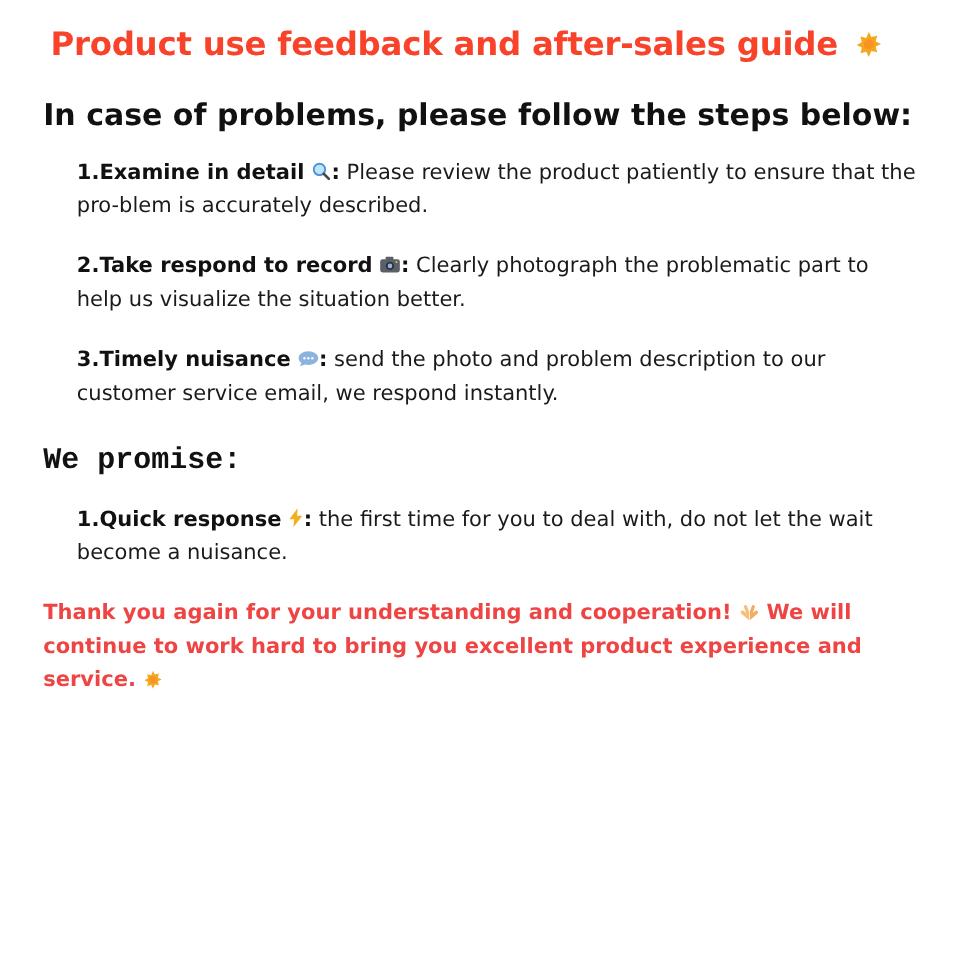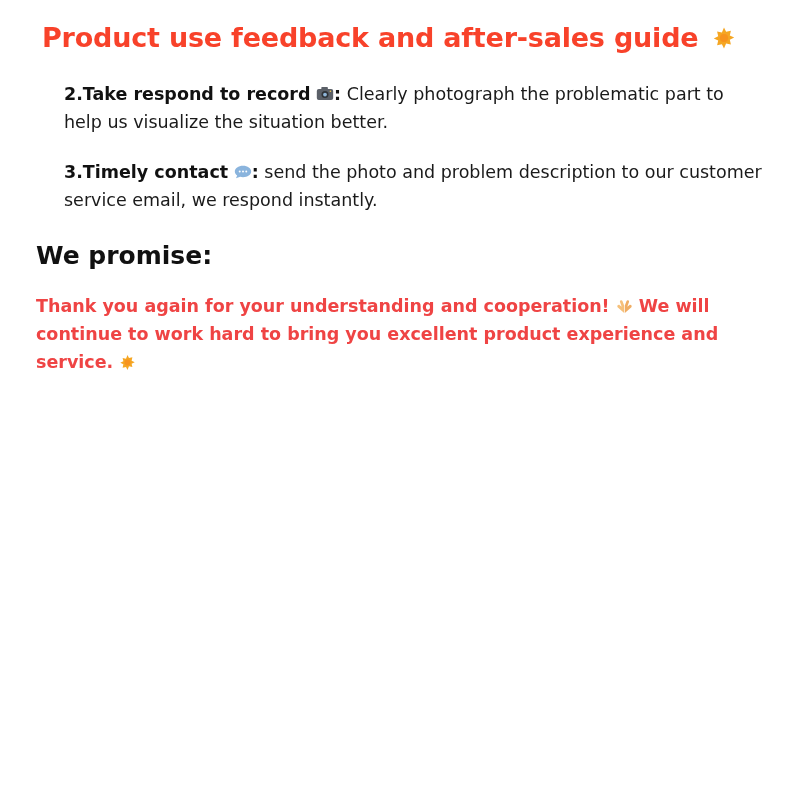--- a/index.html
+++ b/index.html
@@ -33,20 +33,21 @@
   .section-heading {
     font-size: 25px;
     font-weight: bold;
     color: #111;
     margin: 0 0 18px 0;
     line-height: 1.25;
   }
   .section-heading.second {
     margin-top: 26px;
     margin-bottom: 20px;
+    font-family: Liberation Mono, monospace;
   }
   .step {
     font-size: 17.5px;
     line-height: 1.6;
     margin: 0 0 22px 0;
     padding-left: 28px;
     color: #1a1a1a;
   }
   .step .lead {
     font-weight: bold;
@@ -77,49 +78,67 @@
     <span class="ico" style="vertical-align:-3px;margin-left:4px;">
       <svg width="24" height="24" viewBox="0 0 24 24">
         <g fill="#f5a623">
           <path d="M12 1.4l2.1 4.4 4.8-1.1-1.1 4.8 4.4 2.1-4.4 2.1 1.1 4.8-4.8-1.1L12 22.6l-2.1-4.4-4.8 1.1 1.1-4.8-4.4-2.1 4.4-2.1-1.1-4.8 4.8 1.1z"></path>
         </g>
         <circle cx="12" cy="12" r="4.1" fill="#f7931e"></circle>
       </svg>
     </span>
   </h1>
 
+  <h2 class="section-heading">In case of problems, please follow the steps below:</h2>
 
+  <p class="step">
+    <span class="lead"><span>1.</span><span>Examine in detail</span></span>
+    <span class="ico">
+      <svg width="17" height="17" viewBox="0 0 20 20">
+        <circle cx="8.5" cy="8.5" r="5.6" fill="#bfe3f7" stroke="#4a90d9" stroke-width="1.8"></circle>
+        <path d="M12.7 12.7l5 5" stroke="#4a4a4a" stroke-width="2.6" stroke-linecap="round"></path>
+      </svg>
+    </span><span class="lead">:</span><span> Please review the product patiently to ensure that the pro-blem is accurately described.</span>
+  </p>
 
   <p class="step">
     <span class="lead"><span>2.</span><span>Take respond to record</span></span>
     <span class="ico">
       <svg width="18" height="17" viewBox="0 0 22 20">
         <rect x="1" y="4.5" width="20" height="13.5" rx="2.4" fill="#5b6068"></rect>
         <rect x="6.5" y="2" width="8" height="3.2" rx="1" fill="#5b6068"></rect>
         <circle cx="11" cy="11.3" r="4.3" fill="#2f3338"></circle>
         <circle cx="11" cy="11.3" r="2.3" fill="#8fb6d9"></circle>
         <circle cx="17.6" cy="7.3" r="1" fill="#f2c94c"></circle>
       </svg>
     </span><span class="lead">:</span><span> Clearly photograph the problematic part to help us visualize the situation better.</span>
   </p>
 
   <p class="step">
-    <span class="lead"><span>3.</span><span>Timely contact</span></span>
+    <span class="lead"><span>3.</span><span>Timely nuisance</span></span>
     <span class="ico">
       <svg width="18" height="16" viewBox="0 0 22 18">
         <path d="M11 1.3c5.6 0 10 3.1 10 7s-4.4 7-10 7c-1.2 0-2.4-.15-3.4-.42L2.4 16.6l1.5-3.2C2.2 12.1 1 10.2 1 8.3c0-3.9 4.4-7 10-7z" fill="#8ab4dd"></path>
         <circle cx="7" cy="8.4" r="1.2" fill="#ffffff"></circle>
         <circle cx="11" cy="8.4" r="1.2" fill="#ffffff"></circle>
         <circle cx="15" cy="8.4" r="1.2" fill="#ffffff"></circle>
       </svg>
     </span><span class="lead">:</span><span> send the photo and problem description to our customer service email, we respond instantly.</span>
   </p>
 
   <h2 class="section-heading second">We promise:</h2>
 
+  <p class="step">
+    <span class="lead"><span>1.</span><span>Quick response</span></span>
+    <span class="ico">
+      <svg width="13" height="17" viewBox="0 0 14 18">
+        <path d="M8.6 0.5L1.2 10.2h4.3L4.9 17.5l8-10.3H8.2z" fill="#f2b01e"></path>
+      </svg>
+    </span><span class="lead">:</span><span> the first time for you to deal with, do not let the wait become a nuisance.</span>
+  </p>
 
 
   <p class="closing">
     <span>Thank you again for your understanding and cooperation!</span>
     <span class="ico">
       <svg width="17" height="16" viewBox="0 0 20 18">
         <path d="M9.6 17.2L2.2 10.8c-.8-.7-.9-1.9-.2-2.6.6-.7 1.7-.8 2.4-.2l2.3 1.9-2-5.6c-.3-.9.2-1.8 1-2 .8-.3 1.7.2 2 1l1.9 5.2z" fill="#f6c07a"></path>
         <path d="M10.4 17.2l7.4-6.4c.8-.7.9-1.9.2-2.6-.6-.7-1.7-.8-2.4-.2l-2.3 1.9 2-5.6c.3-.9-.2-1.8-1-2-.8-.3-1.7.2-2 1l-1.9 5.2z" fill="#f0ad63"></path>
       </svg>
     </span>

